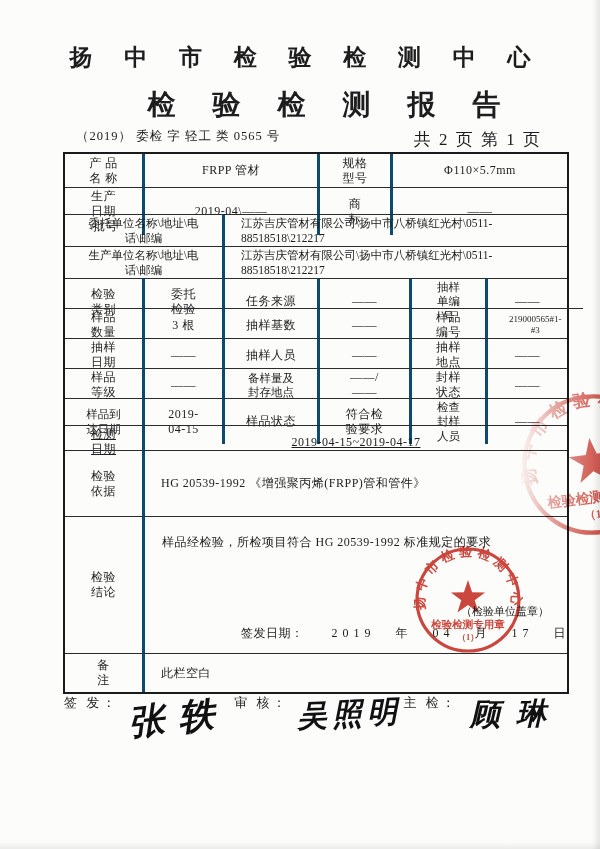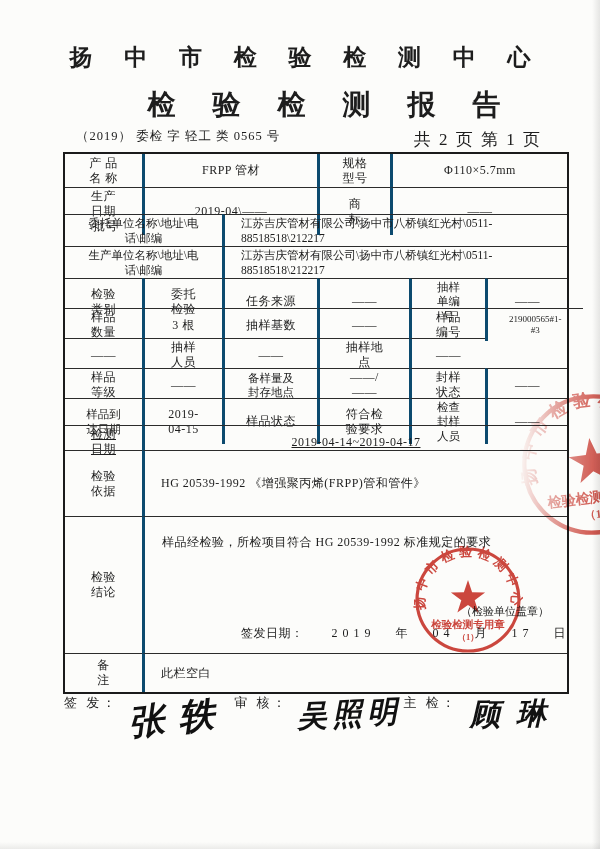--- a/index.html
+++ b/index.html
@@ -141,20 +141,21 @@
     <div class="trow cols-c h6">
       <div class="cell">样品数量</div>
       <div class="cell">3 根</div>
       <div class="cell">抽样基数</div>
       <div class="cell">——</div>
       <div class="cell">样品编号</div>
       <div class="cell mono-num">219000565#1-#3</div>
     </div>
 
     <div class="trow cols-c h7">
+      <div class="cell">抽样日期</div>
       <div class="cell">——</div>
       <div class="cell">抽样人员</div>
       <div class="cell">——</div>
       <div class="cell">抽样地点</div>
       <div class="cell">——</div>
     </div>
 
     <div class="trow cols-c h8">
       <div class="cell">样品等级</div>
       <div class="cell">——</div>
@@ -168,21 +169,21 @@
       <div class="cell small">样品到达日期</div>
       <div class="cell">2019-04-15</div>
       <div class="cell">样品状态</div>
       <div class="cell">符合检验要求</div>
       <div class="cell small">检查封样人员</div>
       <div class="cell">——</div>
     </div>
 
     <div class="trow cols-d h10">
       <div class="cell">检测日期</div>
-      <div class="cell">2019-04-14~2019-04-17</div>
+      <div class="cell">2019-04-15~2019-04-17</div>
     </div>
 
     <div class="trow cols-d h11">
       <div class="cell">检验依据</div>
       <div class="cell left">HG 20539-1992 《增强聚丙烯(FRPP)管和管件》</div>
     </div>
 
     <div class="trow cols-d h12">
       <div class="cell">检验结论</div>
       <div class="cell concl-cell">

